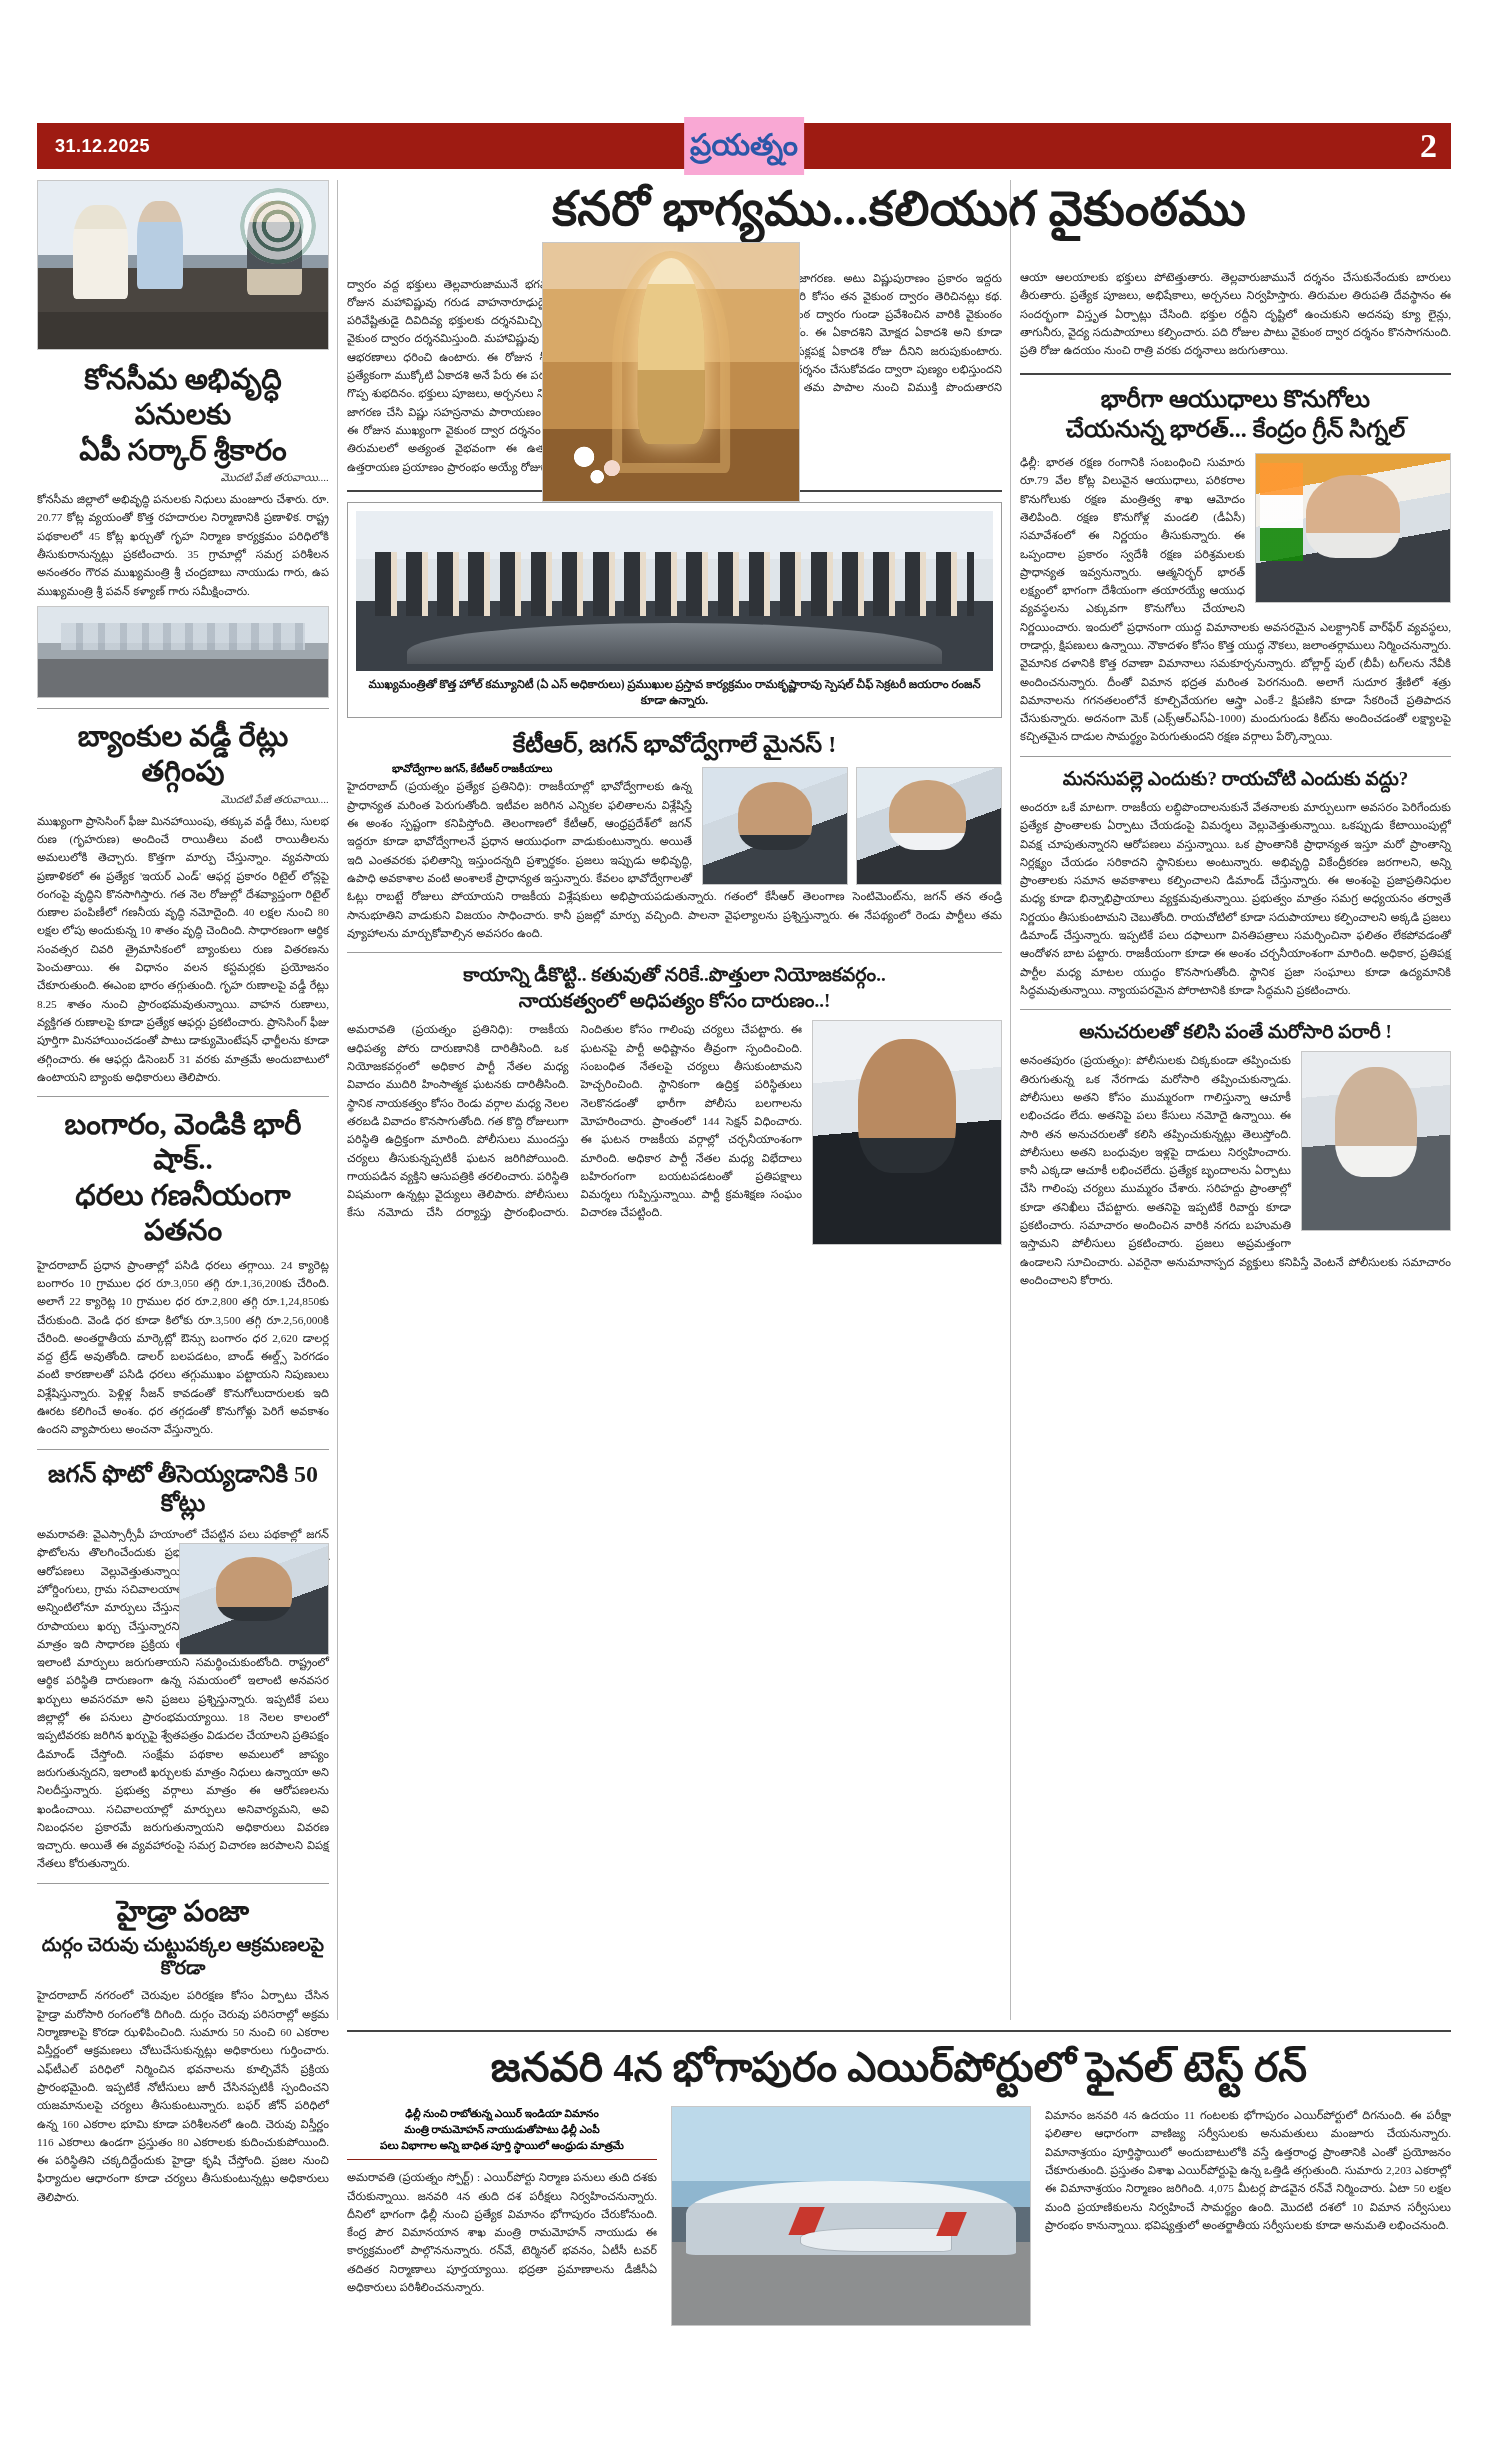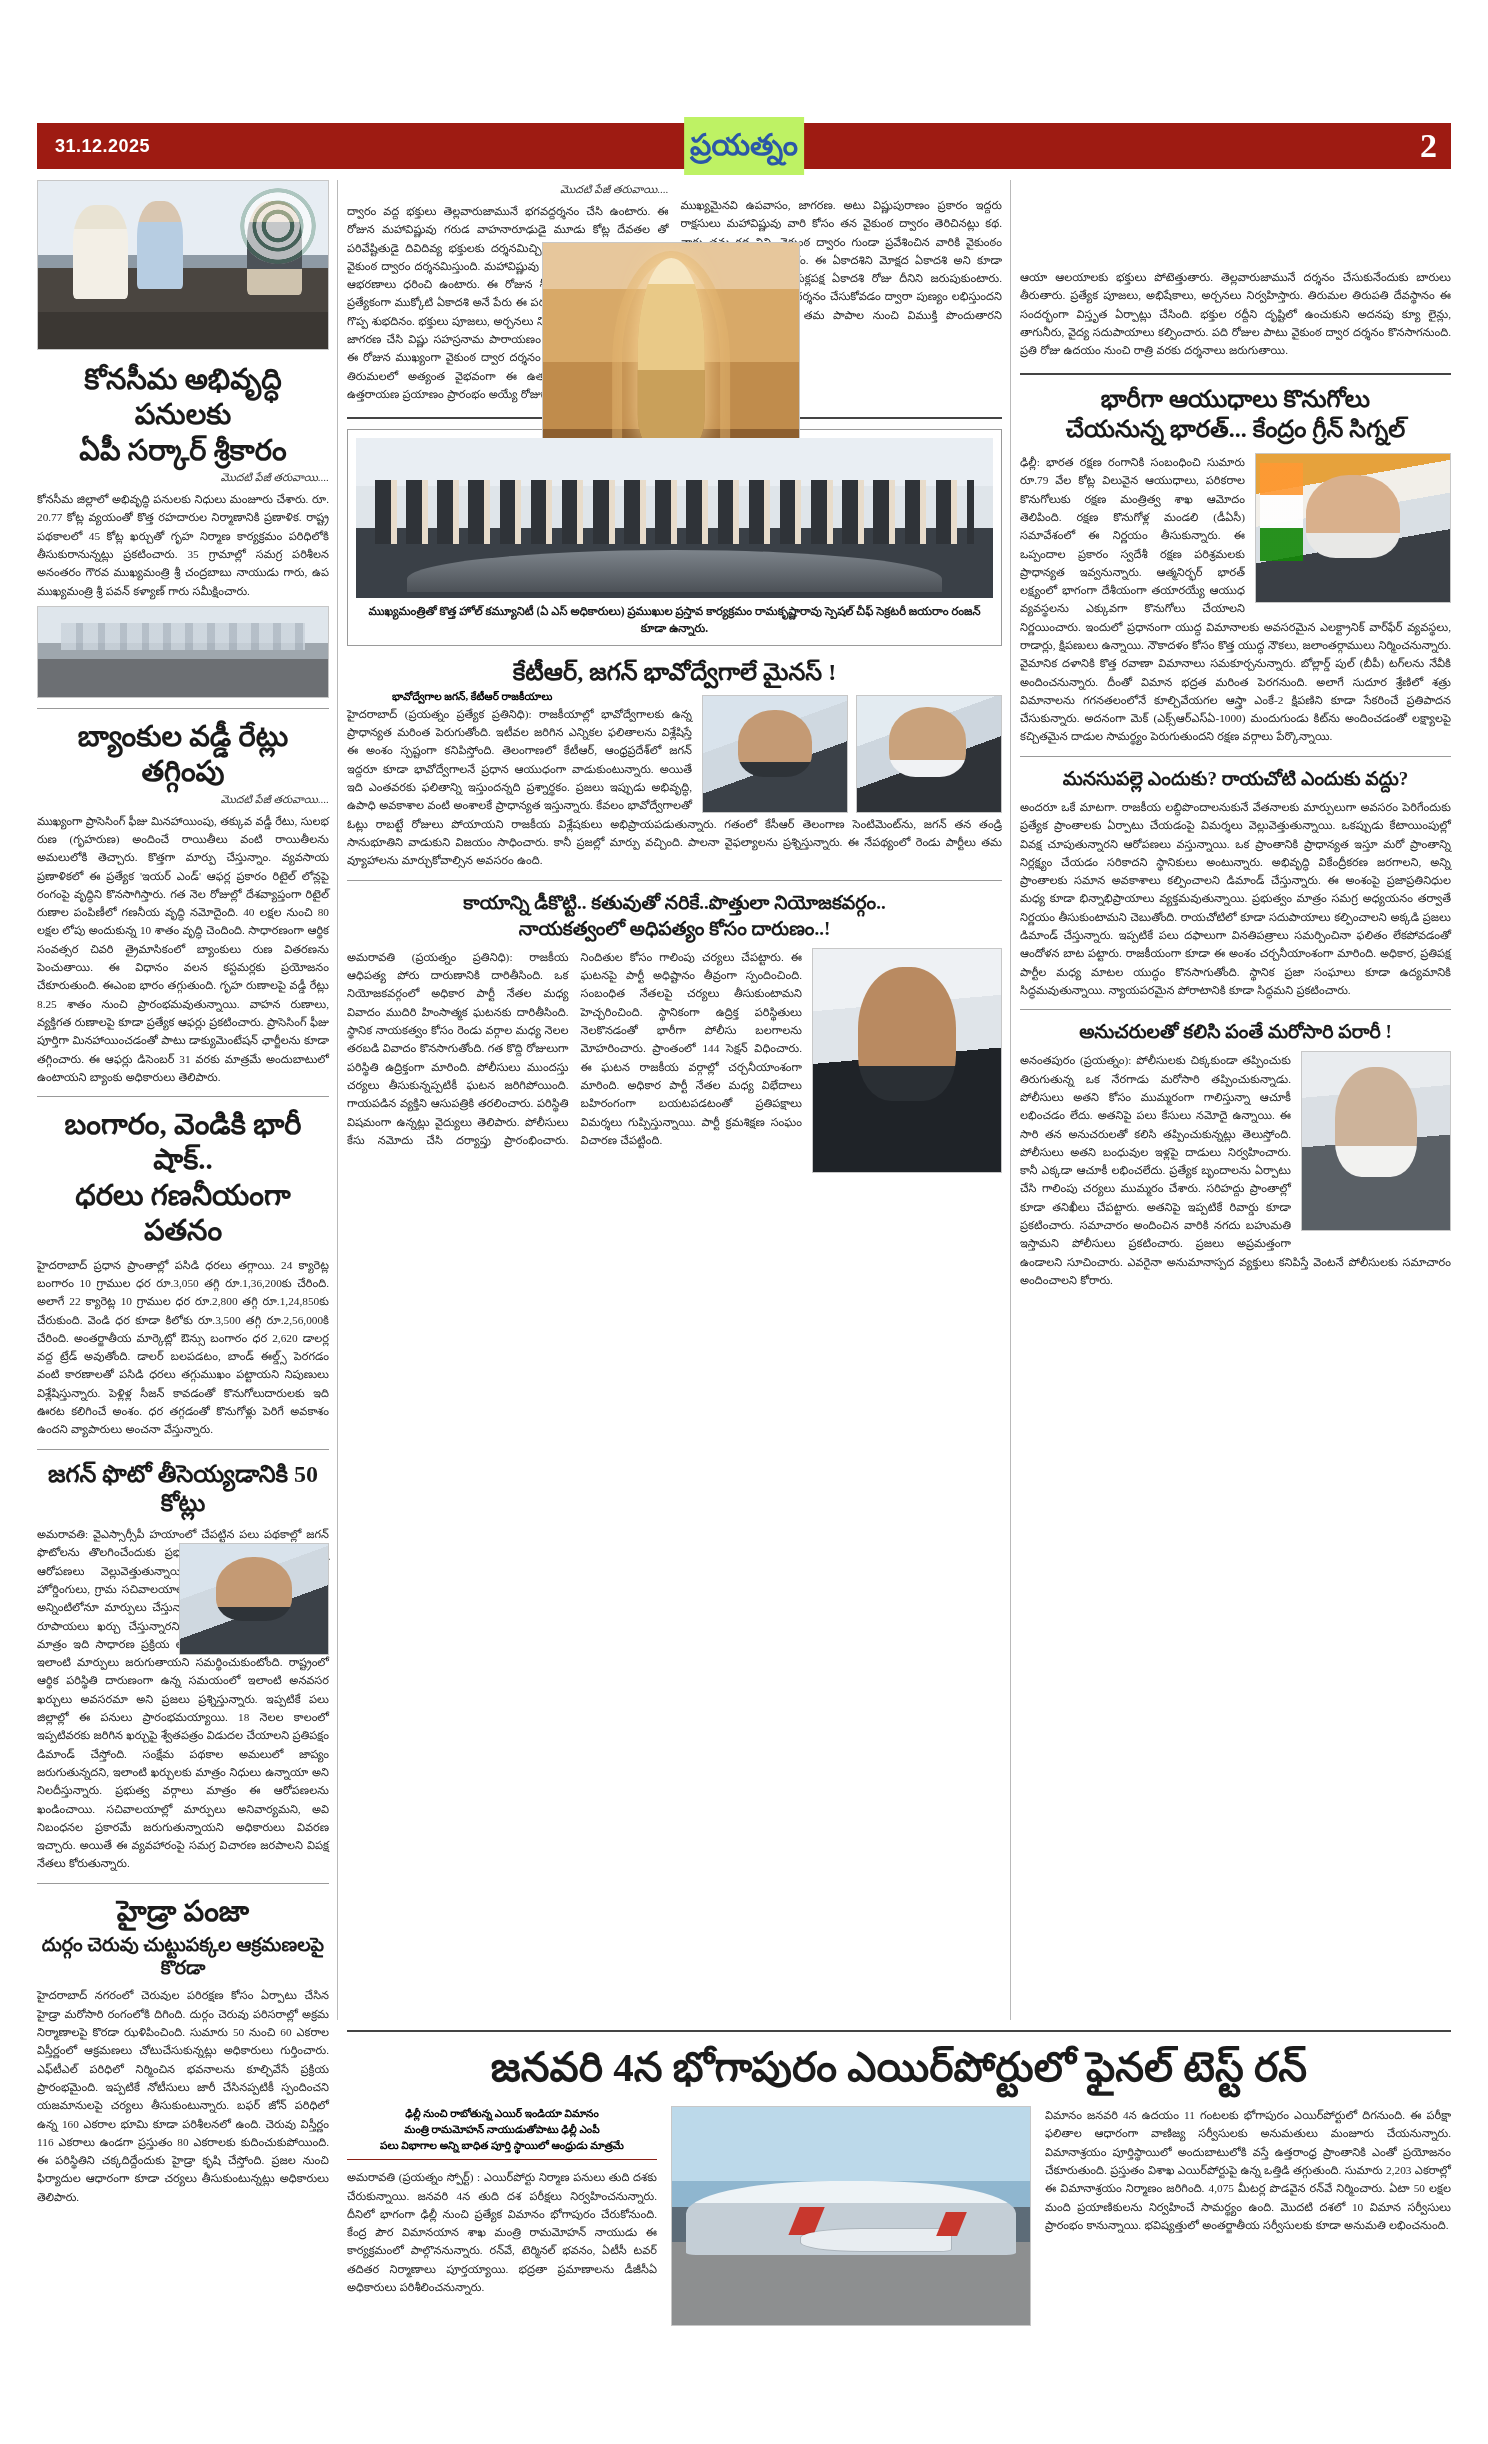--- a/index.html
+++ b/index.html
@@ -17,21 +17,21 @@
     background: #9e1b12;
     display: flex; align-items: center;
   }
   .masthead .date {
     color: #ffffff; font-weight: bold; font-size: 18px;
     letter-spacing: .5px; margin-left: 18px;
     font-family: "Liberation Sans", sans-serif;
   }
   .masthead .logo-box {
     position: absolute; left: 50%; transform: translateX(-50%);
-    top: -6px; background: #bef264; padding: 3px 6px 5px 6px;
+    top: -6px; background: #f9a8d4; padding: 3px 6px 5px 6px;
     height: 58px; display:flex; align-items:center; justify-content:center;text-align:right;
   }
   .masthead .logo-box span {
     color: #2b57a8; font-weight: bold; font-size: 30px;
     font-family: "Liberation Serif", serif; line-height: 1;
   }
   .masthead .pageno {
     position: absolute; right: 14px; color: #ffffff;
     font-weight: bold; font-size: 34px; line-height: 1;
     font-family: "Liberation Serif", serif;
@@ -294,20 +294,21 @@
 
       <div>
         <div class="hl hl-lg">హైడ్రా పంజా</div>
         <div class="hl hl-sm" style="margin-top:4px;">దుర్గం చెరువు చుట్టుపక్కల ఆక్రమణలపై కొరడా</div>
         <div class="para" style="margin-top:7px;">హైదరాబాద్ నగరంలో చెరువుల పరిరక్షణ కోసం ఏర్పాటు చేసిన హైడ్రా మరోసారి రంగంలోకి దిగింది. దుర్గం చెరువు పరిసరాల్లో అక్రమ నిర్మాణాలపై కొరడా ఝళిపించింది. సుమారు 50 నుంచి 60 ఎకరాల విస్తీర్ణంలో ఆక్రమణలు చోటుచేసుకున్నట్లు అధికారులు గుర్తించారు. ఎఫ్‌టీఎల్ పరిధిలో నిర్మించిన భవనాలను కూల్చివేసే ప్రక్రియ ప్రారంభమైంది. ఇప్పటికే నోటీసులు జారీ చేసినప్పటికీ స్పందించని యజమానులపై చర్యలు తీసుకుంటున్నారు. బఫర్ జోన్ పరిధిలో ఉన్న 160 ఎకరాల భూమి కూడా పరిశీలనలో ఉంది. చెరువు విస్తీర్ణం 116 ఎకరాలు ఉండగా ప్రస్తుతం 80 ఎకరాలకు కుదించుకుపోయింది. ఈ పరిస్థితిని చక్కదిద్దేందుకు హైడ్రా కృషి చేస్తోంది. ప్రజల నుంచి ఫిర్యాదుల ఆధారంగా కూడా చర్యలు తీసుకుంటున్నట్లు అధికారులు తెలిపారు.</div>
       </div>
     </div>
 
     <div class="col col-mid">
 
+      <div class="hl hl-xl" style="width:1104px; text-align:center; margin-bottom:14px;">కనరో భాగ్యము...కలియుగ వైకుంఠము</div>
 
       <div style="display:flex; gap:12px; width:655px;">
         <div style="flex:1;">
           <div class="kicker">మొదటి పేజీ తరువాయి....</div>
           <div class="para">ద్వారం వద్ద భక్తులు తెల్లవారుజామునే భగవద్దర్శనం చేసి ఉంటారు. ఈ రోజున మహావిష్ణువు గరుడ వాహనారూఢుడై మూడు కోట్ల దేవతల తో పరివేష్టితుడై దివిదివ్య భక్తులకు దర్శనమిచ్చినట్లు పురాణ రీతిగ చెప్పేరు. వైకుంఠ ద్వారం దర్శనమిస్తుంది. మహావిష్ణువు వైకుంఠ లోనే ఉండి దివ్యమైన ఆభరణాలు ధరించి ఉంటారు. ఈ రోజున శీఘ్రమైన పోలవరం మంచిది. ప్రత్యేకంగా ముక్కోటి ఏకాదశి అనే పేరు ఈ పర్వదినానికి ఏర్పడింది. ఇది ఒక గొప్ప శుభదినం. భక్తులు పూజలు, అర్చనలు నిర్వహిస్తారు. ఉపవాసం ఉండి, జాగరణ చేసి విష్ణు సహస్రనామ పారాయణం చేస్తారు. అన్ని దేవాలయాల్లో ఈ రోజున ముఖ్యంగా వైకుంఠ ద్వార దర్శనం ప్రత్యేక ఆకర్షణగా ఉంటుంది. తిరుమలలో అత్యంత వైభవంగా ఈ ఉత్సవం జరుగుతుంది. సూర్య ఉత్తరాయణ ప్రయాణం ప్రారంభం అయ్యే రోజుగా దీనిని పరిగణిస్తారు.</div>
         </div>
         <div style="flex:1;">
           <div class="para" style="margin-top:16px;">ముఖ్యమైనవి ఉపవాసం, జాగరణ. అటు విష్ణుపురాణం ప్రకారం ఇద్దరు రాక్షసులు మహావిష్ణువు వారి కోసం తన వైకుంఠ ద్వారం తెరిచినట్లు కథ. వారు తమ కథ విని, వైకుంఠ ద్వారం గుండా ప్రవేశించిన వారికి వైకుంఠం ప్రవేశం లభిస్తుందని నమ్మకం. ఈ ఏకాదశిని మోక్షద ఏకాదశి అని కూడా అంటారు. ధనుర్మాసంలో శుక్లపక్ష ఏకాదశి రోజు దీనిని జరుపుకుంటారు. దేవాలయాల్లో ఉత్తరద్వార దర్శనం చేసుకోవడం ద్వారా పుణ్యం లభిస్తుందని విశ్వాసం. అలాగే భక్తులు తమ పాపాల నుంచి విముక్తి పొందుతారని చెబుతారు.</div>
         </div>
       </div>

